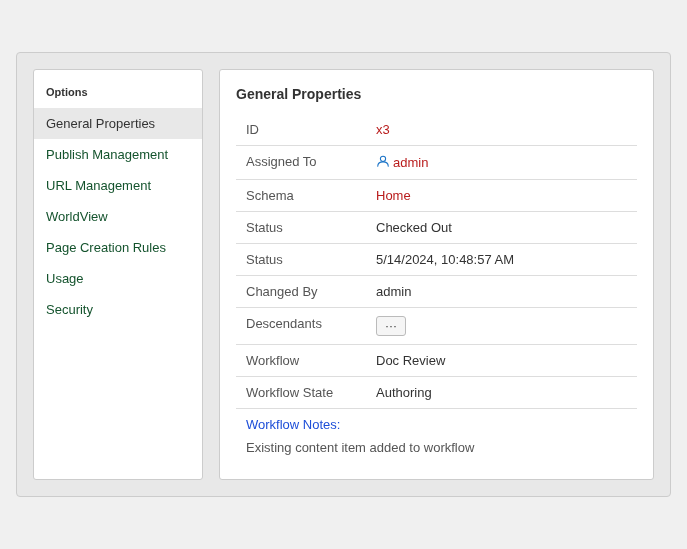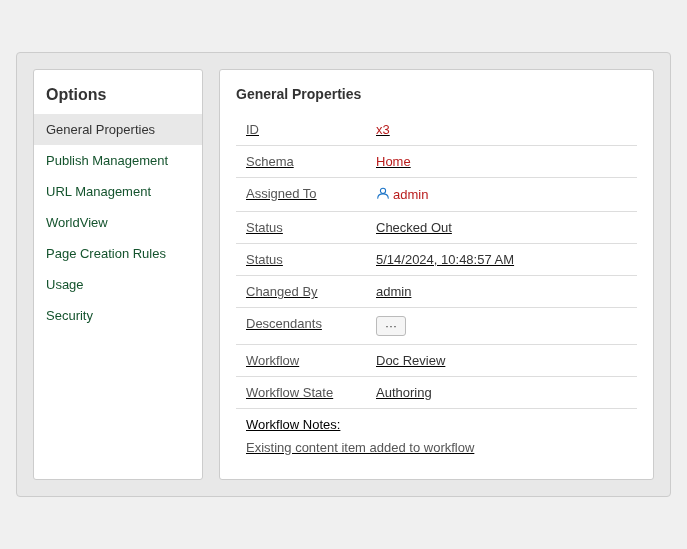--- a/index.html
+++ b/index.html
@@ -29,21 +29,21 @@
     .sidebar {
       width: 170px;
       flex-shrink: 0;
       background: #fff;
       border: 1px solid #ccc;
       border-radius: 3px;
       padding: 10px 0;
     }
     .sidebar-title {
       font-weight: bold;
-      font-size: 16px;
+      font-size: 11px;
       padding: 6px 12px 10px 12px;
       color: #333;
     }
     .sidebar-item {
       padding: 8px 12px;
       cursor: pointer;
       color: #14532d;
       font-size: 13px;
     }
     .sidebar-item.active {
@@ -59,21 +59,20 @@
     }
     .main-title {
       font-weight: bold;
       font-size: 14px;
       color: #333;
       margin-bottom: 12px;
     }
     .properties-table {
       width: 100%;
       border-collapse: collapse;
-      text-decoration: underline;
     }
     .properties-table tr {
       border-bottom: 1px solid #ddd;
     }
     .properties-table tr:last-child {
       border-bottom: none;
     }
     .prop-label {
       padding: 8px 10px;
       color: #555;
@@ -141,40 +140,40 @@
     <div class="main-title">General Properties</div>
     <table class="properties-table">
       <tbody>
           <tr>
         <td class="prop-label">ID</td>
         <td class="prop-value">
           <a href="#" class="link">x3</a>
         </td>
       </tr>
       <tr>
-        <td class="prop-label">Schema</td>
-        <td class="prop-value">
-          <a href="#" class="link">Home</a>
-        </td>
-      </tr>
-      <tr>
         <td class="prop-label">Assigned To</td>
         <td class="prop-value">
           <a href="#" class="admin-link">
             <span>
               <svg class="user-icon" viewBox="0 0 16 16" fill="none" xmlns="http://www.w3.org/2000/svg">
                 <circle cx="8" cy="5.5" r="3" stroke="#1a73c7" stroke-width="1.2"></circle>
                 <path d="M2 14c0-3.3 2.7-5 6-5s6 1.7 6 5" stroke="#1a73c7" stroke-width="1.2" stroke-linecap="round"></path>
               </svg>
             </span>
             <span>admin</span>
           </a>
         </td>
       </tr>
       <tr>
+        <td class="prop-label">Schema</td>
+        <td class="prop-value">
+          <a href="#" class="link">Home</a>
+        </td>
+      </tr>
+      <tr>
         <td class="prop-label">Status</td>
         <td class="prop-value">Checked Out</td>
       </tr>
       <tr>
         <td class="prop-label">Status</td>
         <td class="prop-value">5/14/2024, 10:48:57 AM</td>
       </tr>
       <tr>
         <td class="prop-label">Changed By</td>
         <td class="prop-value">admin</td>
@@ -190,20 +189,20 @@
       <tr>
         <td class="prop-label">Workflow</td>
         <td class="prop-value">Doc Review</td>
       </tr>
       <tr>
         <td class="prop-label">Workflow State</td>
         <td class="prop-value">Authoring</td>
       </tr>
       <tr class="workflow-notes-row">
         <td colspan="2">
-          <div style="font-weight:normal; color:#000000; margin-bottom:8px;">Workflow Notes:</div>
+          <div style="font-weight:normal; color:#1d4ed8; margin-bottom:8px;">Workflow Notes:</div>
           <div style="color:#555;">Existing content item added to workflow</div>
         </td>
       </tr>
     </tbody>
       </table>
   </div>
 </div>
 
 </body></html>

